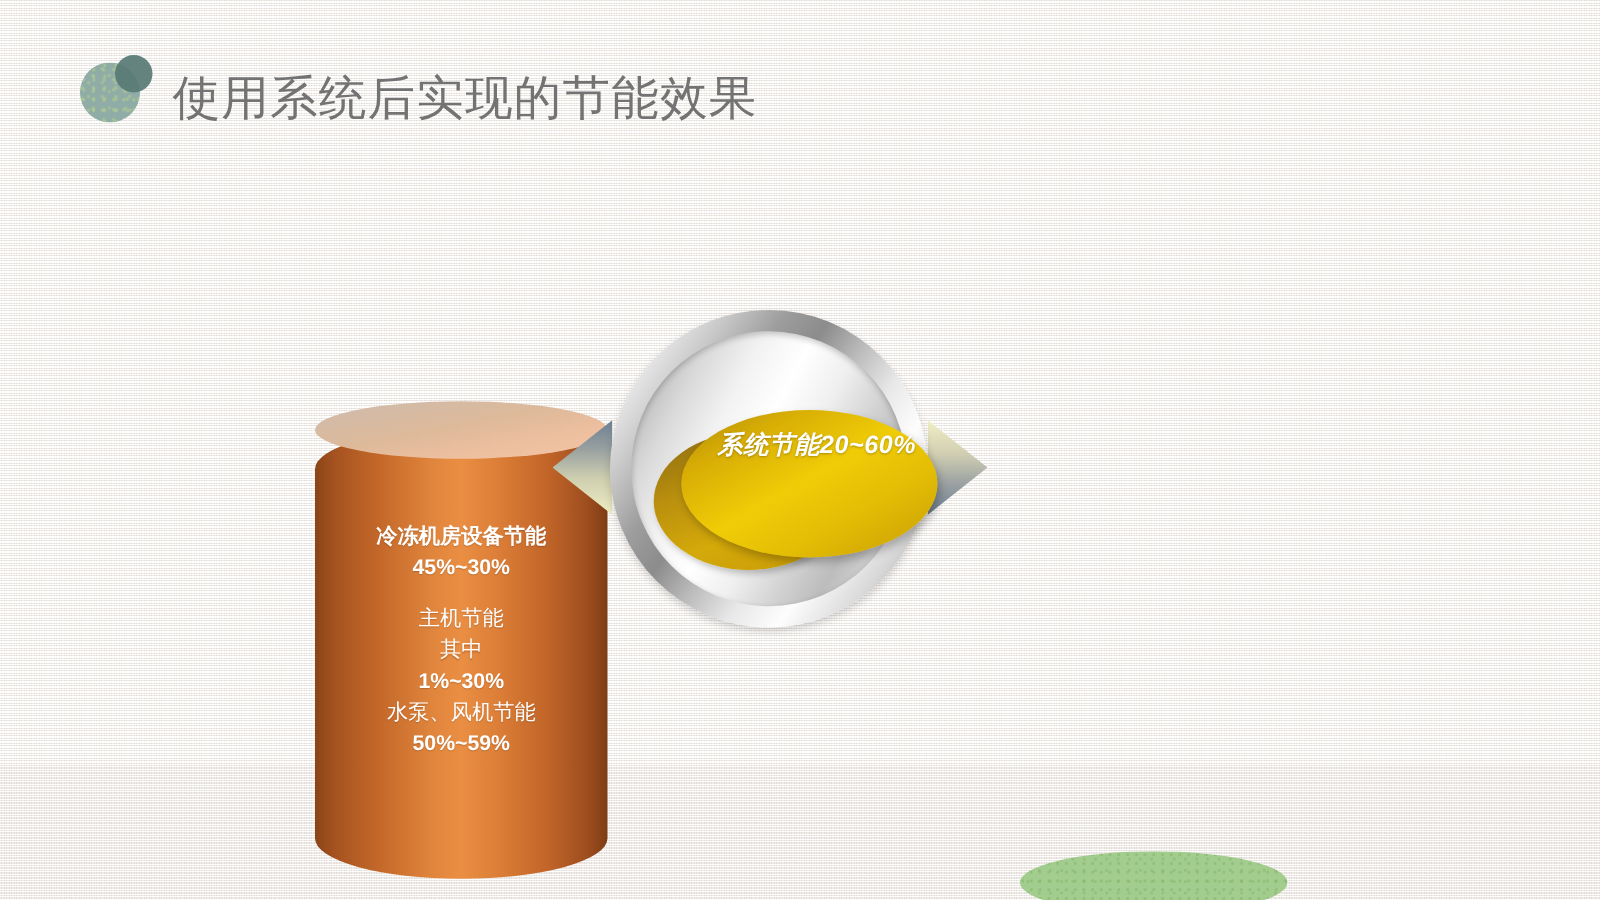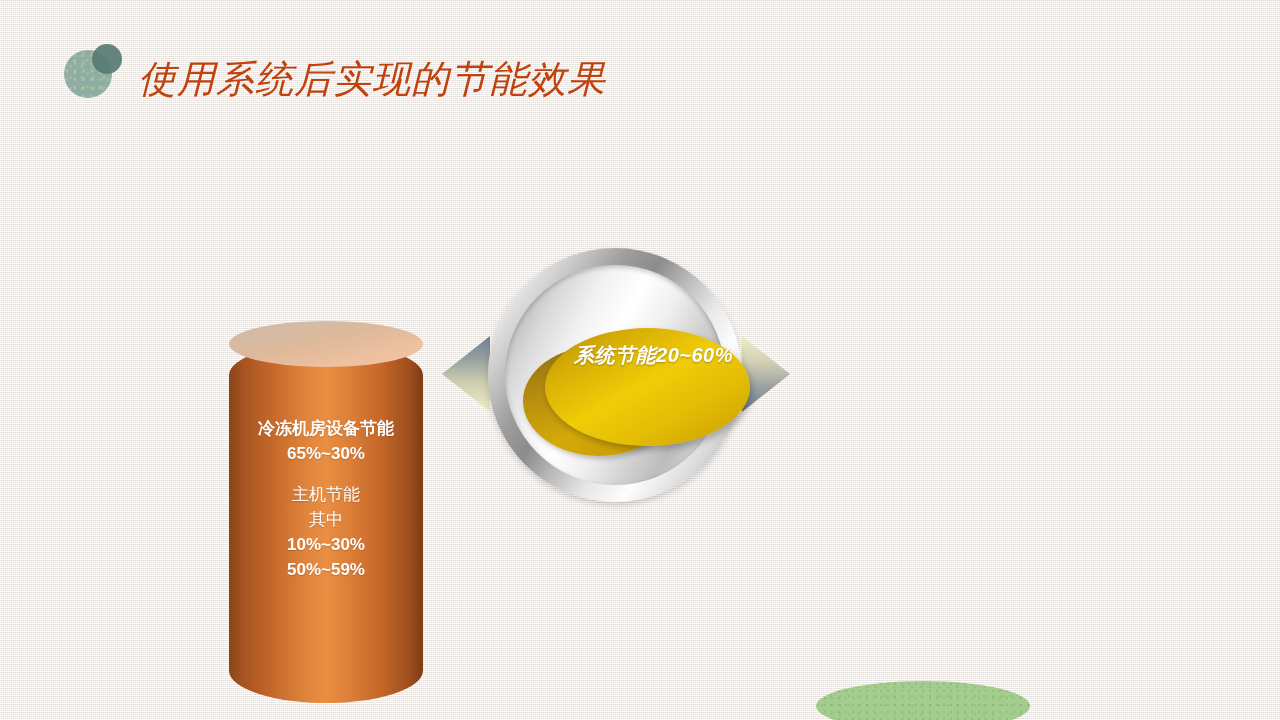--- a/index.html
+++ b/index.html
@@ -70,24 +70,23 @@
     background-color: #587a74;
     opacity: 0.92;
   }
   .page-title {
     position: absolute;
     left: 138px;
     top: 52px;
     font-size: 38px;
     line-height: 54px;
     letter-spacing: 1px;
-    color: #c2410c;
+    color: #737373;
     white-space: nowrap;
     font-weight: normal;
-    font-style: italic;
   }
 
   
   .cylinder {
     position: absolute;
   }
   .cyl-body {
     position: absolute;
     left: 0; top: 0;
     width: 100%;
@@ -107,23 +106,23 @@
     text-align: center;
     color: #ffffff;
     text-shadow: 0 1px 1px rgba(0,0,0,0.18);
   }
   .cyl-text .ln { display: block; }
   .cyl-text .bold { font-weight: bold; }
   .cyl-text .spacer { display: block; height: 16px; }
 
   
   #cyl-orange {
-    left: 229px;
+    left: 252px;
     top: 203px;
-    width: 194px;
+    width: 234px;
     height: 360px;
   }
   #cyl-orange .cyl-body {
     background-image: linear-gradient(to right,
         #8a4418 0%,
         #a65320 7%,
         #c4682a 22%,
         #e0853c 40%,
         #e98e42 50%,
         #dd7f38 62%,
@@ -285,25 +284,26 @@
     </div>
 
     <div class="page-title">使用系统后实现的节能效果</div>
   </div>
 
   <div class="cylinder" id="cyl-orange">
     <div class="cyl-body"></div>
     <div class="cyl-top"></div>
     <div class="cyl-text" id="left-cyl-text">
         <span class="ln bold">冷冻机房设备节能</span>
-        <span class="ln bold">65%~30%</span>
+        <span class="ln bold">45%~30%</span>
         <span class="spacer"></span>
         <span class="ln">主机节能</span>
         <span class="ln">其中</span>
-        <span class="ln bold">10%~30%</span>
+        <span class="ln bold">1%~30%</span>
+        <span class="ln">水泵、风机节能</span>
         <span class="ln bold">50%~59%</span>
       </div>
   </div>
 
   <div id="emblem">
     <div class="arrow-grad left"></div>
     <div class="arrow-grad right"></div>
 
     <div class="ring-outer">
       <div class="ring-inner">

